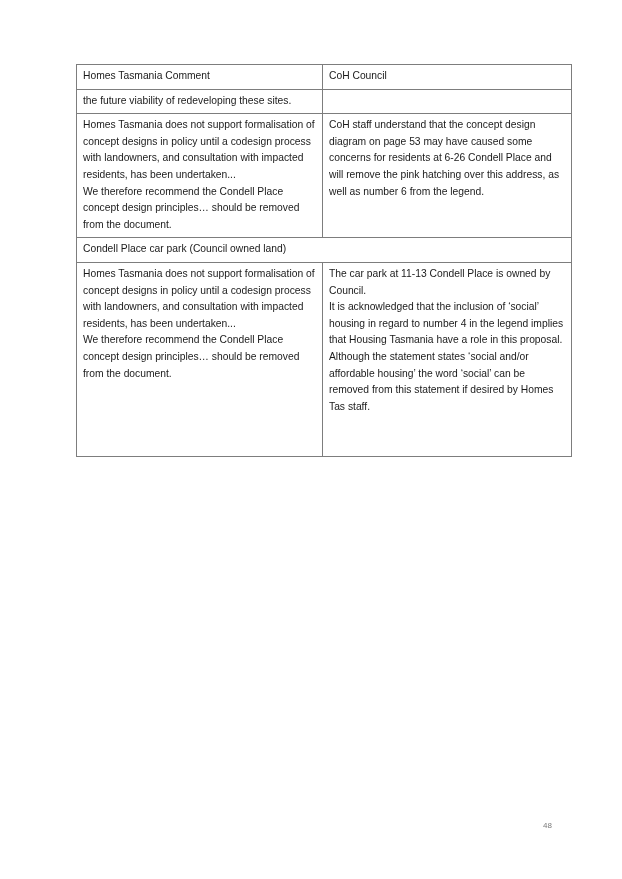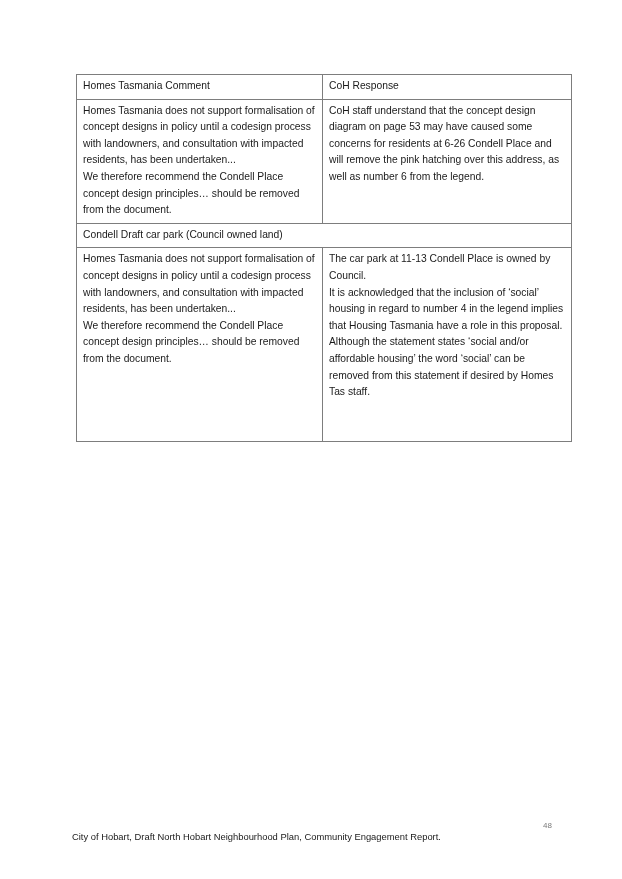--- a/index.html
+++ b/index.html
@@ -21,21 +21,21 @@
     position: absolute;
     left: 0; top: 0;
     width: 622px;
     height: 879px;
   }
 
   
   .comment-table {
     position: absolute;
     left: 76px;
-    top: 74px;
+    top: 64px;
     width: 471px;
     border-collapse: collapse;
     table-layout: fixed;
   }
   .comment-table td {
     border: 1px solid #7d7d7d;
     padding: 3px 5px 4px 6px;
     vertical-align: top;
     font-size: 10.3px;
     line-height: 16.6px;
@@ -83,53 +83,60 @@
 <div class="page">
 
   <table class="comment-table">
     <tbody>
 
       <tr>
         <td class="col-left head-cell">
           <span class="cell-text">Homes Tasmania Comment</span>
         </td>
         <td class="col-right head-cell">
-          <span class="cell-text">CoH Response</span>
+          <span class="cell-text">CoH Council</span>
         </td>
       </tr>
 
+      <tr>
+        <td class="col-left">
+          <span class="cell-text">the future viability of redeveloping these sites.</span>
+        </td>
+        <td class="col-right">
+          <span class="cell-text"></span>
+        </td>
+      </tr>
 
 
       <tr>
         <td class="col-left">
           <span class="cell-text">Homes Tasmania does not support formalisation of concept designs in policy until a codesign process with landowners, and consultation with impacted residents, has been undertaken...
 We therefore recommend the Condell Place concept design principles… should be removed from the document.</span>
         </td>
         <td class="col-right">
           <span class="cell-text">CoH staff understand that the concept design diagram on page 53 may have caused some concerns for residents at 6-26 Condell Place and will remove the pink hatching over this address, as well as number 6 from the legend.</span>
         </td>
       </tr>
 
       <tr>
         <td class="section-cell" colspan="2">
-          <span class="cell-text">Condell Draft car park (Council owned land)</span>
+          <span class="cell-text">Condell Place car park (Council owned land)</span>
         </td>
       </tr>
 
       <tr>
         <td class="col-left tall-left">
           <span class="cell-text">Homes Tasmania does not support formalisation of concept designs in policy until a codesign process with landowners, and consultation with impacted residents, has been undertaken...
 We therefore recommend the Condell Place concept design principles… should be removed from the document.</span>
         </td>
         <td class="col-right">
           <span class="cell-text">The car park at 11-13 Condell Place is owned by Council.
 It is acknowledged that the inclusion of ‘social’ housing in regard to number 4 in the legend implies that Housing Tasmania have a role in this proposal. Although the statement states ‘social and/or affordable housing’ the word ‘social’ can be removed from this statement if desired by Homes Tas staff.</span>
         </td>
       </tr>
 
     </tbody>
   </table>
 
   <div class="page-number">48</div>
 
-  <div class="footer-note">City of Hobart, Draft North Hobart Neighbourhood Plan, Community Engagement Report.</div>
 
 </div>
 
 </body></html>

